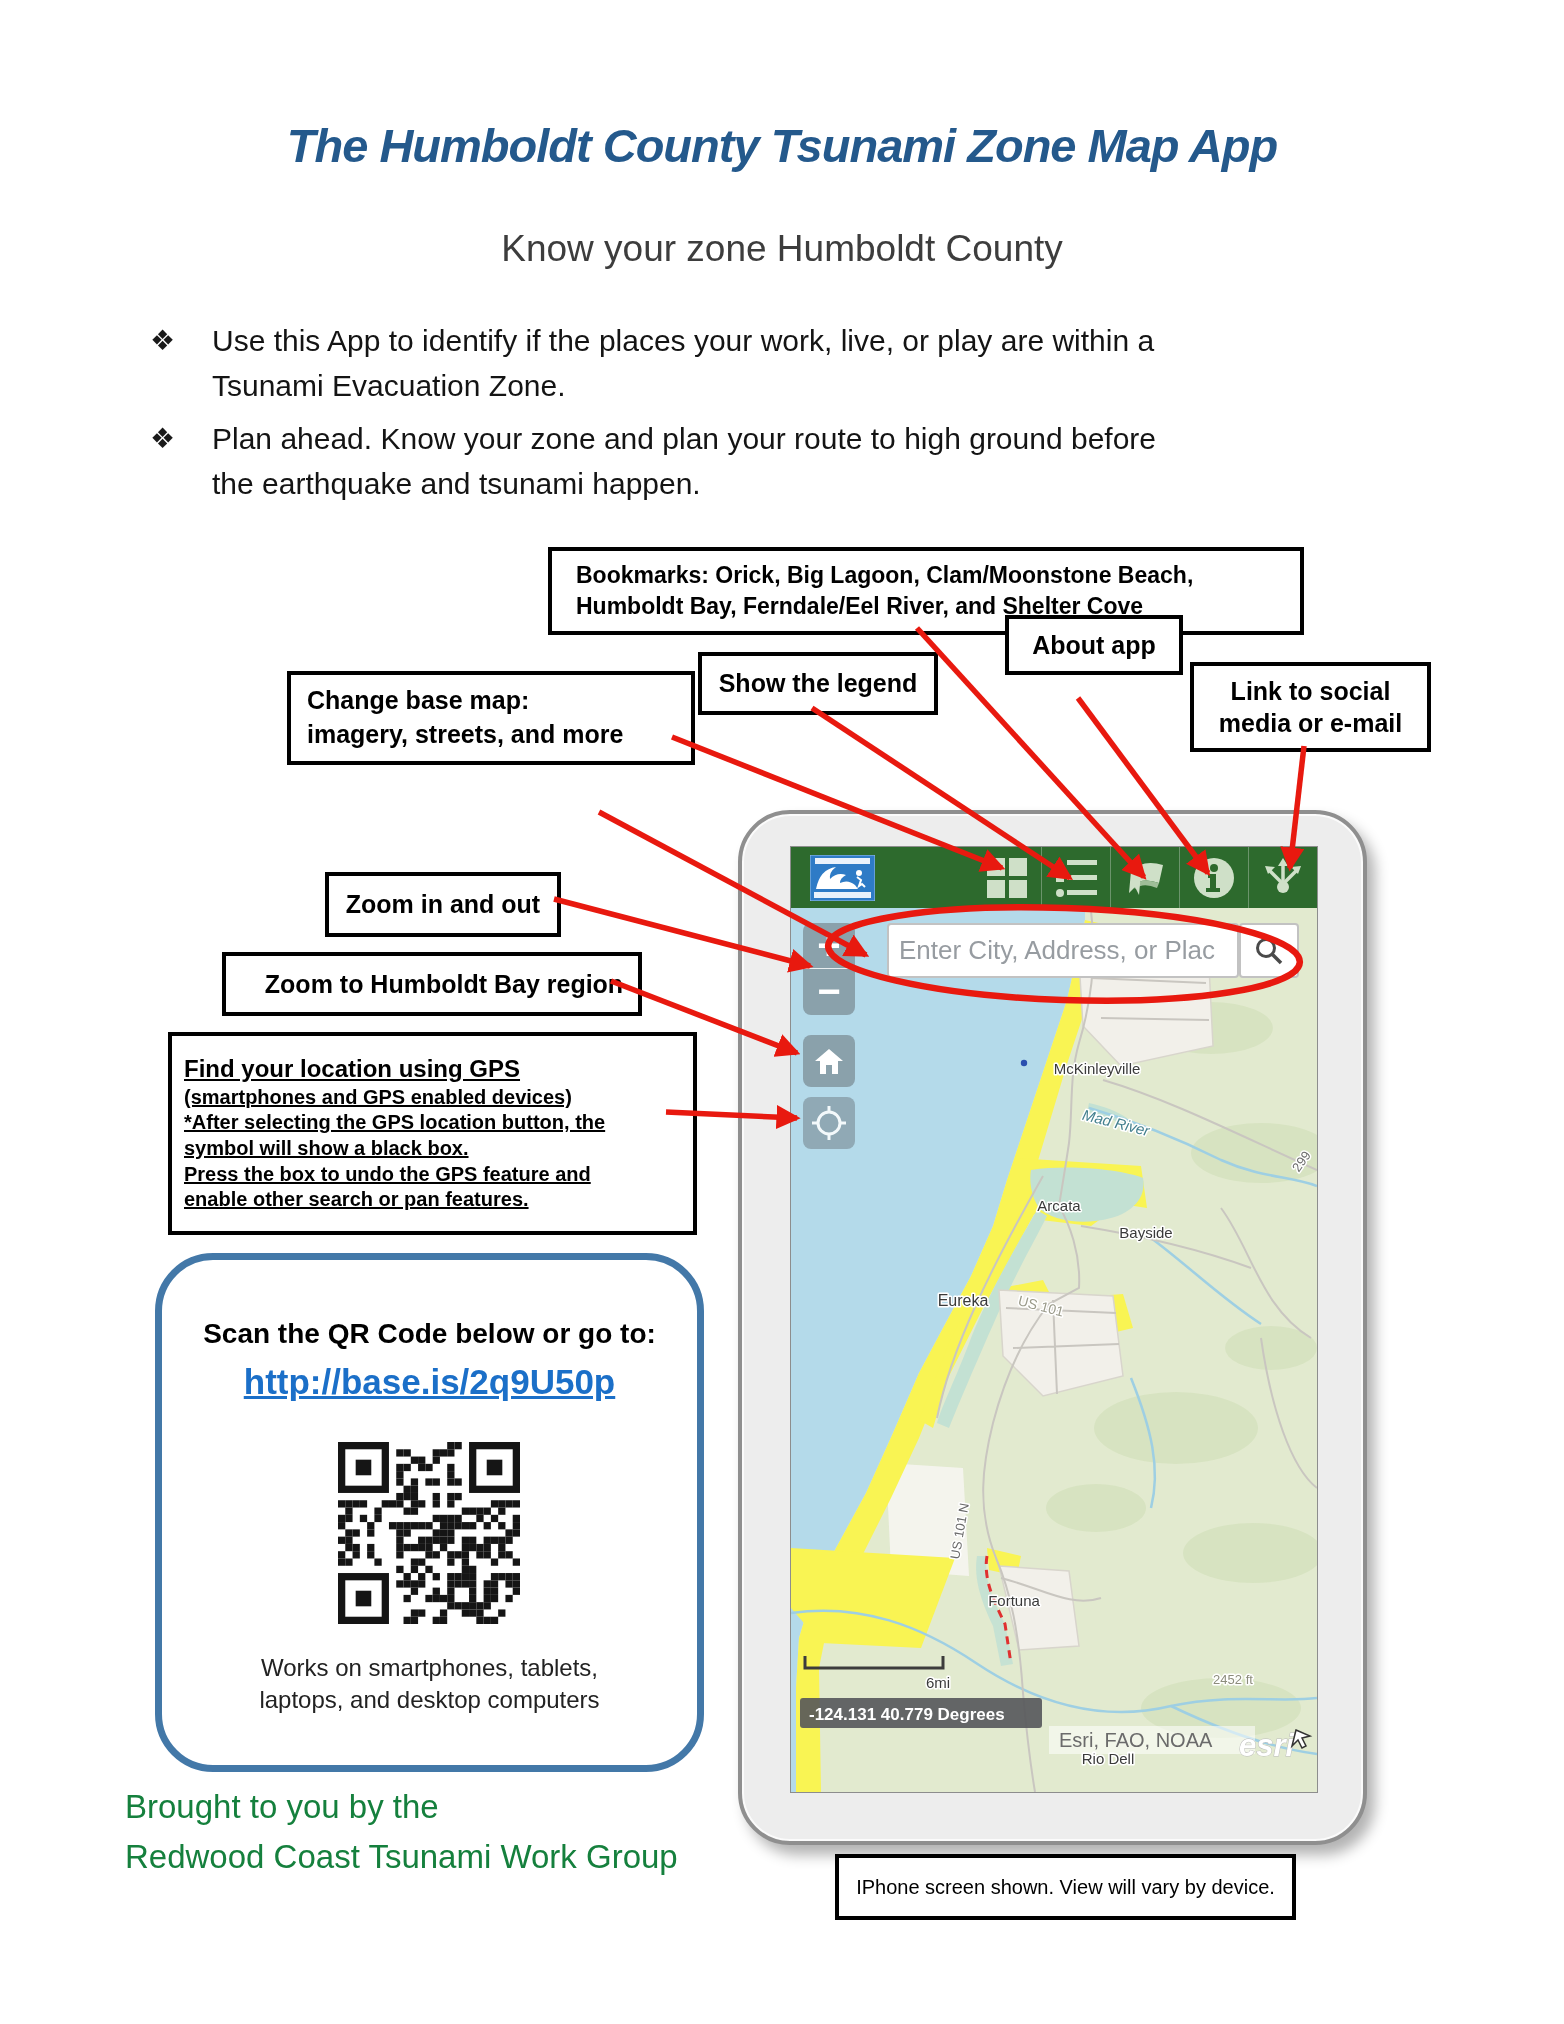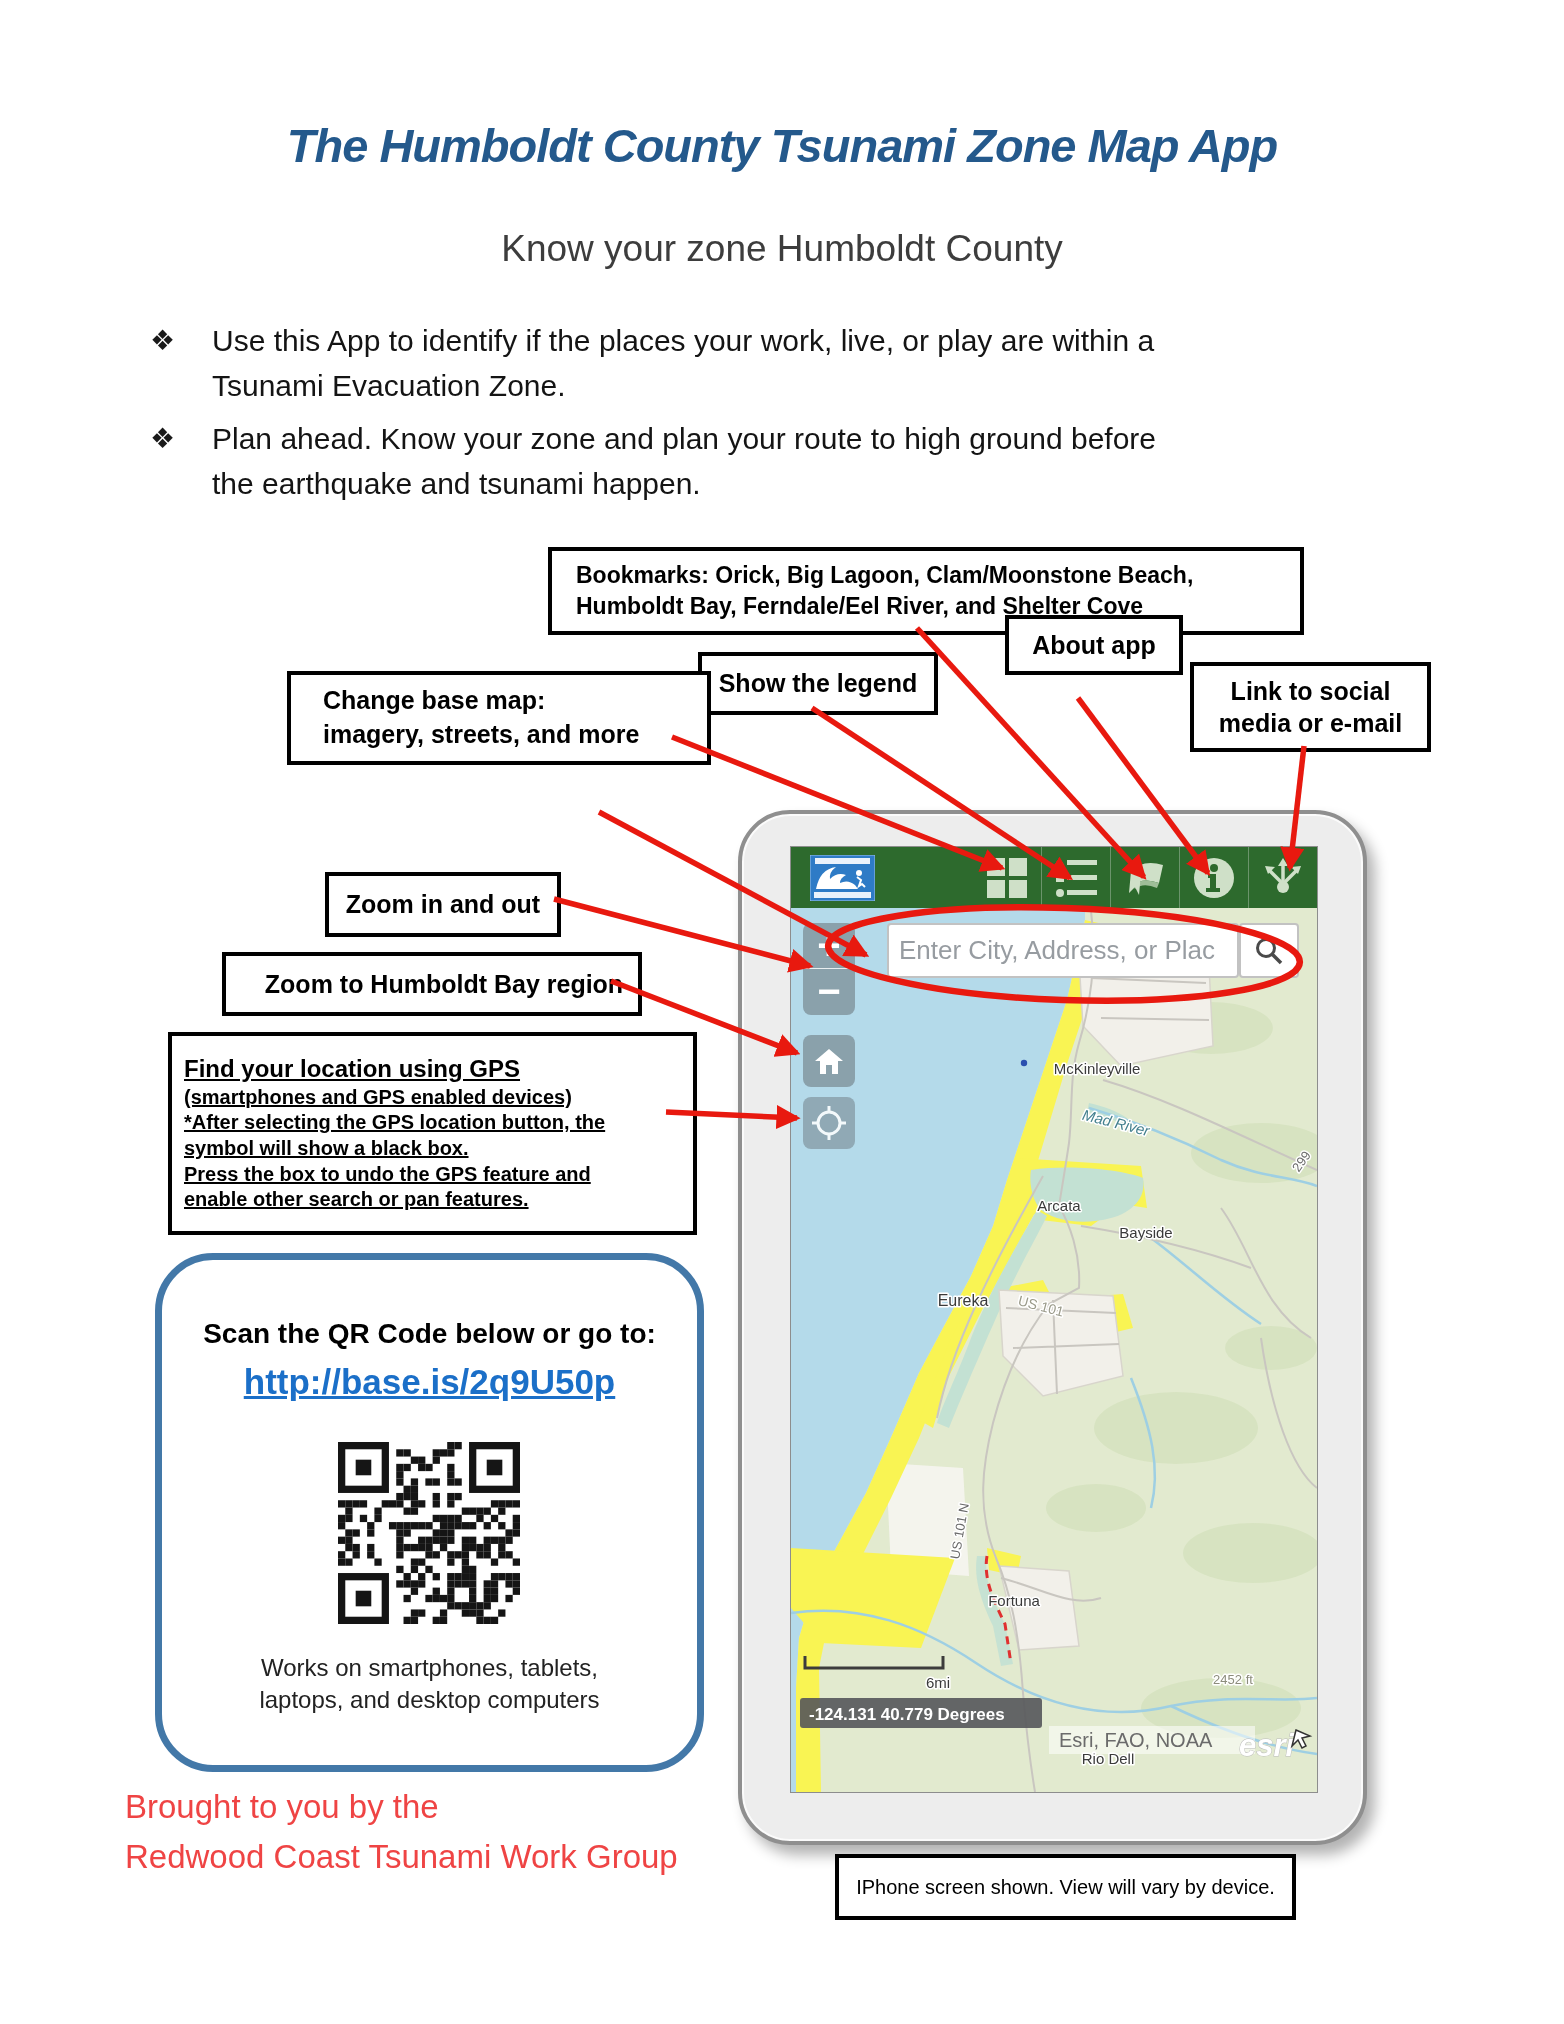--- a/index.html
+++ b/index.html
@@ -18,37 +18,37 @@
 
   
   .callout{position:absolute;background:#fff;border:4px solid #000;font-weight:bold;color:#000;
            display:flex;flex-direction:column;justify-content:center;z-index:3;}
   .c-center{align-items:center;text-align:center;}
   .c-left{align-items:flex-start;text-align:left;}
   .cb-bookmarks{left:548px;top:547px;width:724px;height:80px;font-size:23px;padding-left:24px;line-height:1.35;}
   .cb-legend{left:698px;top:652px;width:232px;height:55px;font-size:25px;}
   .cb-about{left:1005px;top:615px;width:170px;height:52px;font-size:25px;}
   .cb-social{left:1190px;top:662px;width:233px;height:82px;font-size:25px;line-height:1.3;}
-  .cb-basemap{left:287px;top:671px;width:384px;height:86px;font-size:25px;padding-left:32px;line-height:1.35;}
+  .cb-basemap{left:287px;top:671px;width:384px;height:86px;font-size:25px;padding-left:16px;line-height:1.35;}
   .cb-search{left:213px;top:784px;width:385px;height:58px;font-size:25px;}
   .cb-zoom{left:325px;top:872px;width:228px;height:57px;font-size:25px;}
   .cb-zoomhome{left:222px;top:952px;width:388px;height:56px;font-size:25px;padding-left:24px;}
   .cb-gps{left:168px;top:1032px;width:497px;height:163px;font-size:20px;padding:16px 12px;line-height:1.28;text-decoration:underline;}
   .cb-gps .gps-title{font-size:24px;}
   .cb-caption{left:835px;top:1854px;width:453px;height:58px;font-size:20px;font-weight:normal;}
 
   
   .qr-panel{left:155px;top:1253px;width:535px;height:505px;border:7px solid #4378A8;border-radius:58px;z-index:2;}
   .qr-head{position:absolute;top:58px;left:0;width:100%;text-align:center;font-size:28px;font-weight:bold;color:#000;}
   .qr-link{position:absolute;top:102px;left:0;width:100%;text-align:center;font-size:35px;font-weight:bold;
            color:#1B6FC8;text-decoration:underline;}
   .qr-code{position:absolute;left:176px;top:182px;width:182px;height:182px;}
   .qr-cap{position:absolute;top:392px;left:0;width:100%;text-align:center;font-size:24px;color:#222;line-height:1.35;}
 
-  .footer{left:125px;top:1782px;width:640px;font-size:33px;color:#ef4444;line-height:1.5;z-index:1;}
+  .footer{left:125px;top:1782px;width:640px;font-size:33px;color:#15803d;line-height:1.5;z-index:1;}
 
   
   .phone{left:738px;top:810px;width:621px;height:1027px;background:#ededed;border:4px solid #8f8f8f;
          border-radius:52px;box-shadow:8px 10px 14px rgba(0,0,0,0.30), inset 0 0 0 2px #fbfbfb;z-index:1;}
   .screen{position:absolute;left:48px;top:32px;width:526px;height:945px;background:#cfe3ec;border:1px solid #8d8d8d;overflow:hidden;}
   .toolbar{position:absolute;left:0;top:0;width:526px;height:61px;background:#2D6A2D;display:flex;align-items:center;}
   .tb-logo{margin-left:19px;width:65px;height:46px;flex:0 0 65px;}
   .tb-icons{margin-left:auto;display:flex;height:61px;}
   .tb-cell{width:68px;height:61px;display:flex;align-items:center;justify-content:center;border-left:1px solid #6B946B;}
   .tb-cell:first-child{border-left:none;}

